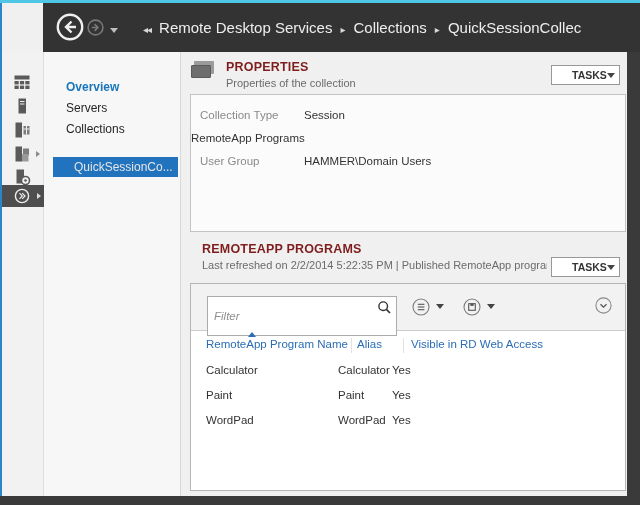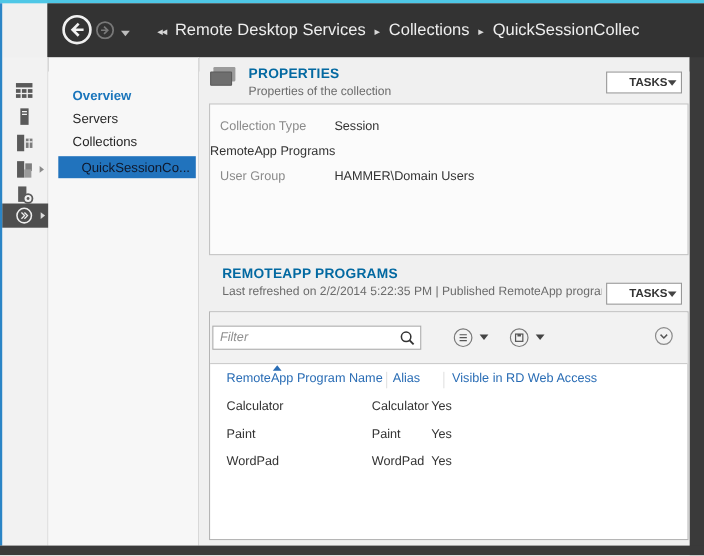--- a/index.html
+++ b/index.html
@@ -32,50 +32,50 @@
   .rail-arrow { position:absolute; left:34px; top:7px; width:0; height:0;
                 border-top:3.5px solid transparent; border-bottom:3.5px solid transparent; border-left:4.5px solid #8a8a8a; }
   .rail-sel { position:absolute; left:0; top:133px; width:42px; height:22px; background:#4e4e4e; }
   .rail-sel svg { position:absolute; left:12px; top:3px; }
   .rail-sel .rail-arrow { left:35px; top:8px; border-left-color:#dddddd; }
 
   
   .navpane { position:absolute; left:44px; top:52px; width:137px; height:444px; background:#f7f7f7; border-right:1px solid #d8d8d8; }
   .nav-item { height:21px; line-height:21px; padding-left:22px; font-size:12px; color:#262626; cursor:pointer; }
   .nav-item.first { margin-top:25px; color:#1a75bb;font-weight:bold; }
-  .nav-sel { margin:2px 2px 0 9px; height:20px; line-height:20px; background:#2173bd; color:#0f172a;
+  .nav-sel { margin:17px 2px 0 9px; height:20px; line-height:20px; background:#2173bd; color:#e5e5e5;
              padding-left:21px; font-size:12px; white-space:nowrap; overflow:hidden; cursor:pointer; }
 
   
   .content { position:absolute; left:181px; top:52px; width:446px; height:444px; background:#f0f0f0; }
 
   .tile-icon { position:absolute; left:10px; top:9px; width:28px; height:20px; }
   .tile-icon .b1 { position:absolute; left:3px; top:0; width:20px; height:13px; background:#9b9b9b; border-radius:1px; }
   .tile-icon .b2 { position:absolute; left:0; top:4px; width:20px; height:13px; background:#6e6e6e; border:1px solid #5a5a5a; border-radius:1px; }
 
-  .sec-title { position:absolute; font-size:12.5px; font-weight:bold; color:#0369a1; letter-spacing:.2px; }
+  .sec-title { position:absolute; font-size:12.5px; font-weight:bold; color:#7f1d1d; letter-spacing:.2px; }
   .sec-sub   { position:absolute; font-size:11px; color:#6b6b6b; white-space:nowrap; overflow:hidden; }
   .t1 { left:45px; top:8px; }  .s1 { left:45px; top:25px; }
   .t2 { left:21px; top:190px; } .s2 { left:21px; top:207px; max-width:345px; }
 
   .tasks-btn { position:absolute; width:69px; height:20px; background:#ffffff; border:1px solid #989898;
                display:flex; align-items:center; justify-content:space-between; padding:0 20px; cursor:pointer; }
   .tasks-btn .lbl { font-size:10.5px; font-weight:bold; color:#333333; }
   .tasks-btn .caret { width:0; height:0; border-left:4px solid transparent; border-right:4px solid transparent; border-top:5px solid #444444; }
   .tasks1 { left:370px; top:13px; }
   .tasks2 { left:370px; top:205px; }
 
   .kv-box { position:absolute; left:9px; top:42px; width:436px; height:138px; background:#fbfbfb; border:1px solid #c3c3c3; padding-top:8px; }
   .kv-row { display:flex; height:23px; align-items:center; }
   .kv-label { width:113px; padding-left:9px; font-size:11.5px; color:#8a8a8a; }
   .kv-value { font-size:11.5px; color:#333333; }
 
   .panel { position:absolute; left:9px; top:231px; width:436px; height:208px; background:#ffffff; border:1px solid #b5b5b5; }
   .toolbar { position:relative; height:47px; background:#f2f2f2; border-bottom:1px solid #cccccc; }
-  .filter-wrap { position:absolute; left:2px; top:12px; width:190px; height:22px; }
+  .filter-wrap { position:absolute; left:16px; top:12px; width:190px; height:40px; }
   .filter-wrap input { width:100%; height:100%; border:1px solid #ababab; padding:0 24px 0 6px; font-size:11.5px; color:#333; background:#fff; }
   .filter-wrap input::placeholder { font-style:italic; color:#8f8f8f; }
   .filter-wrap svg { position:absolute; right:5px; top:4px; }
   .circbtn { position:absolute; top:14px; cursor:pointer; }
   .circ1 { left:221px; } .circ2 { left:272px; }
   .mini-caret { position:absolute; top:20px; width:0; height:0; border-left:4px solid transparent; border-right:4px solid transparent; border-top:5px solid #444; cursor:pointer; }
   .mc1 { left:245px; } .mc2 { left:296px; }
   .collapse-btn { position:absolute; right:13px; top:13px; cursor:pointer; }
 
   .thead { display:flex; height:22px; align-items:flex-end; position:relative; }

